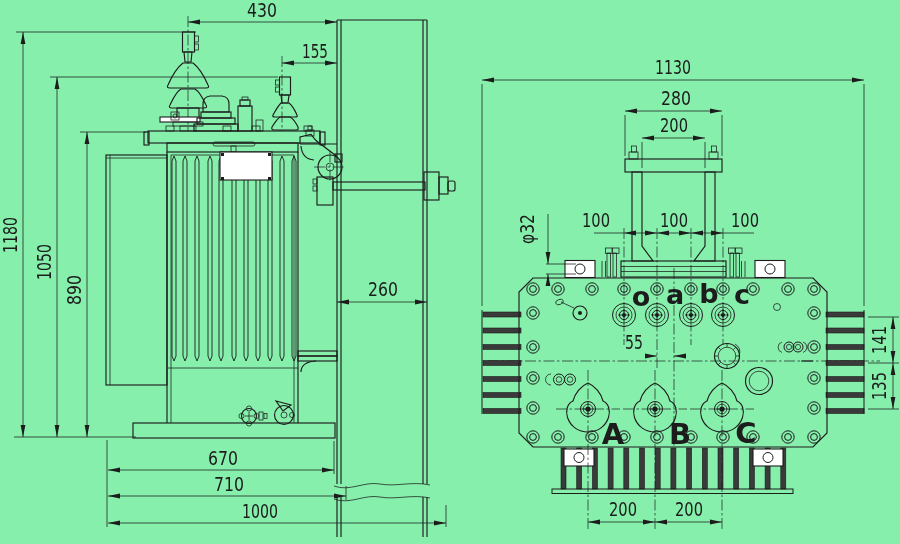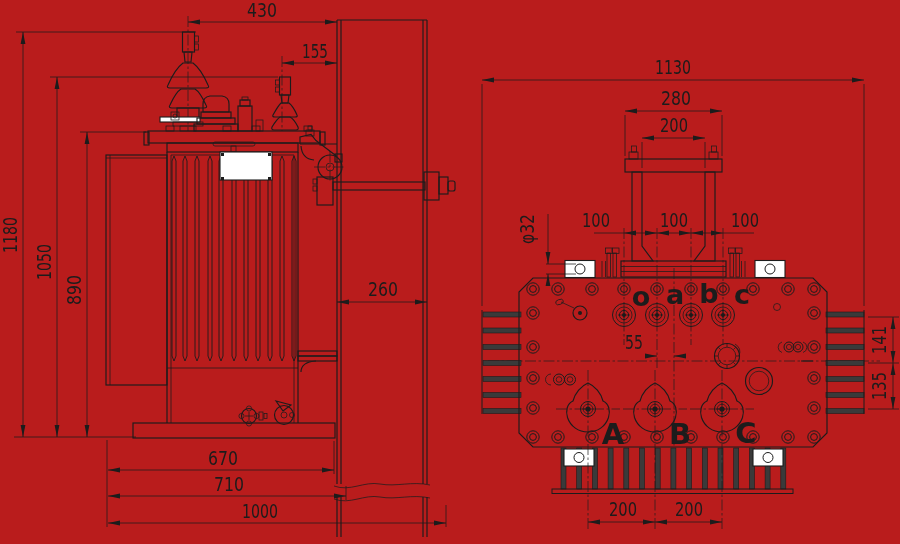--- a/index.html
+++ b/index.html
@@ -1,16 +1,16 @@
 <!DOCTYPE html>
 <html><head>
 <meta charset="utf-8">
 <style>
   html,body{margin:0;padding:0;background:#fff;}
-  #stage{position:relative;width:900px;height:544px;background:#b91c1c;overflow:hidden;text-align:center;}
+  #stage{position:relative;width:900px;height:544px;background:#86efac;overflow:hidden;text-align:center;}
   svg{display:block;}
   svg text{font-family:"DejaVu Sans","Liberation Sans",sans-serif;fill:#1c1c1c;}
   .dimt{font-size:19px;}
   .term-lv{font-size:27px;font-weight:bold;}
   .term-hv{font-size:29px;font-weight:bold;}
   .ol{stroke:#1c1c1c;stroke-width:1.15;fill:none;stroke-linejoin:miter;}
   .olw{stroke:#1c1c1c;stroke-width:1.1;fill:#fff;}
   .thin{stroke:#1c1c1c;stroke-width:0.75;fill:none;}
   .med{stroke:#1c1c1c;stroke-width:1;fill:none;}
   .dim{stroke:#1c1c1c;stroke-width:0.75;fill:none;marker-start:url(#ar);marker-end:url(#ar);}

